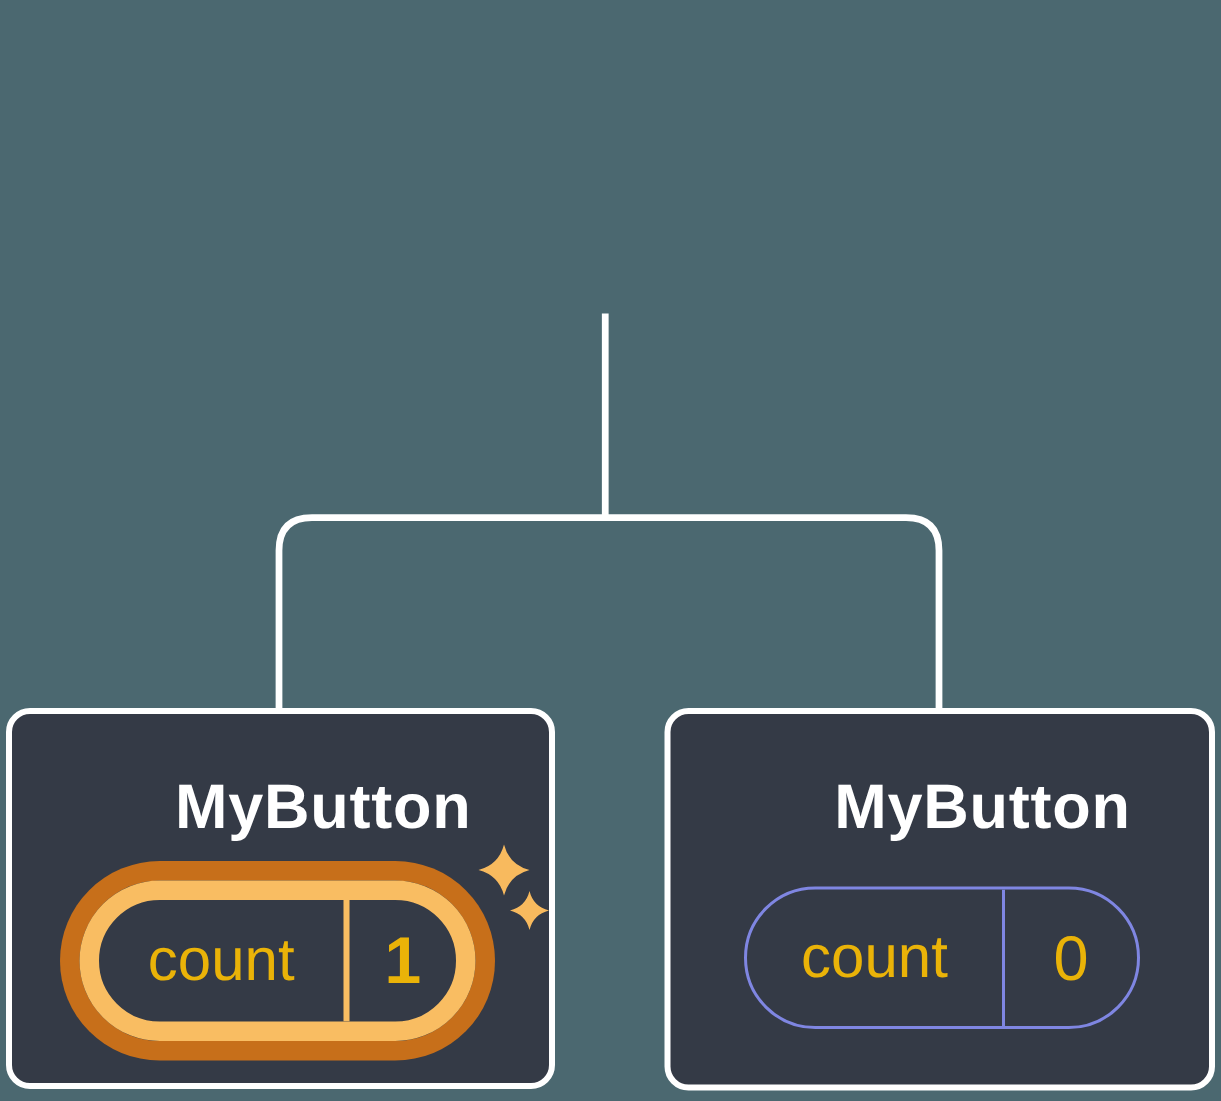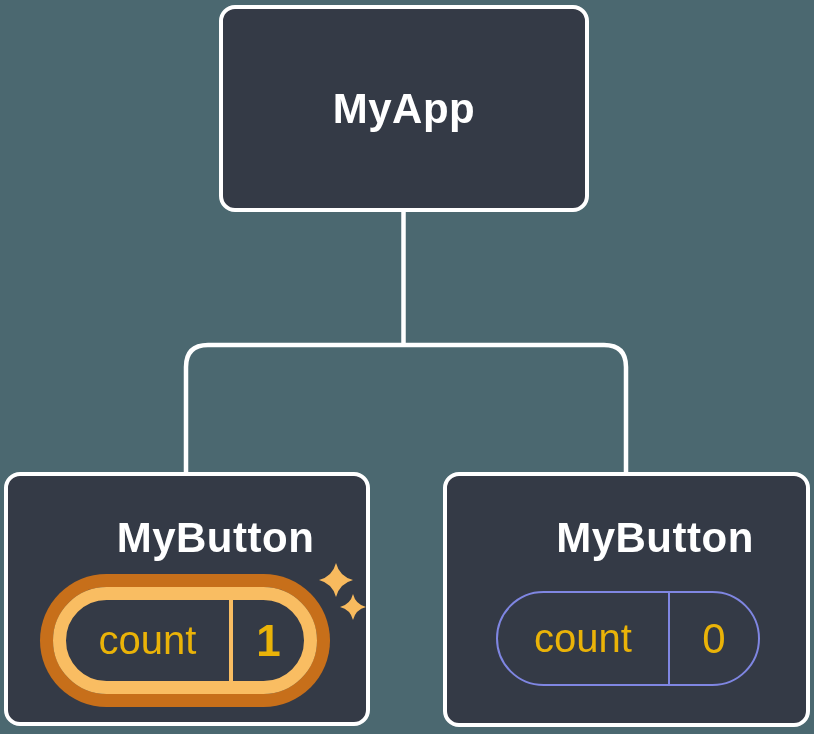--- a/index.html
+++ b/index.html
@@ -84,23 +84,20 @@
 </head>
 <body>
 
 <div class="canvas">
 
   <svg class="connectors" width="814" height="734" viewBox="0 0 814 734">
     <path d="M403.5 209 V347" fill="none" stroke="#ffffff" stroke-width="4.5"></path>
     <path d="M186 474 V367 Q186 345 208 345 H604 Q626 345 626 367 V474" fill="none" stroke="#ffffff" stroke-width="4.5"></path>
   </svg>
 
-  <div class="node node-root">
-    <div class="node-title">MyApp</div>
-  </div>
 
   <div class="node node-child-left">
     <div class="node-title child-title">MyButton</div>
 
     <div class="pill pill-highlight">
       <div class="pill-cell cell-key">count</div>
       <div class="pill-divider divider-orange"></div>
       <div class="pill-cell cell-value">1</div>
     </div>
 

